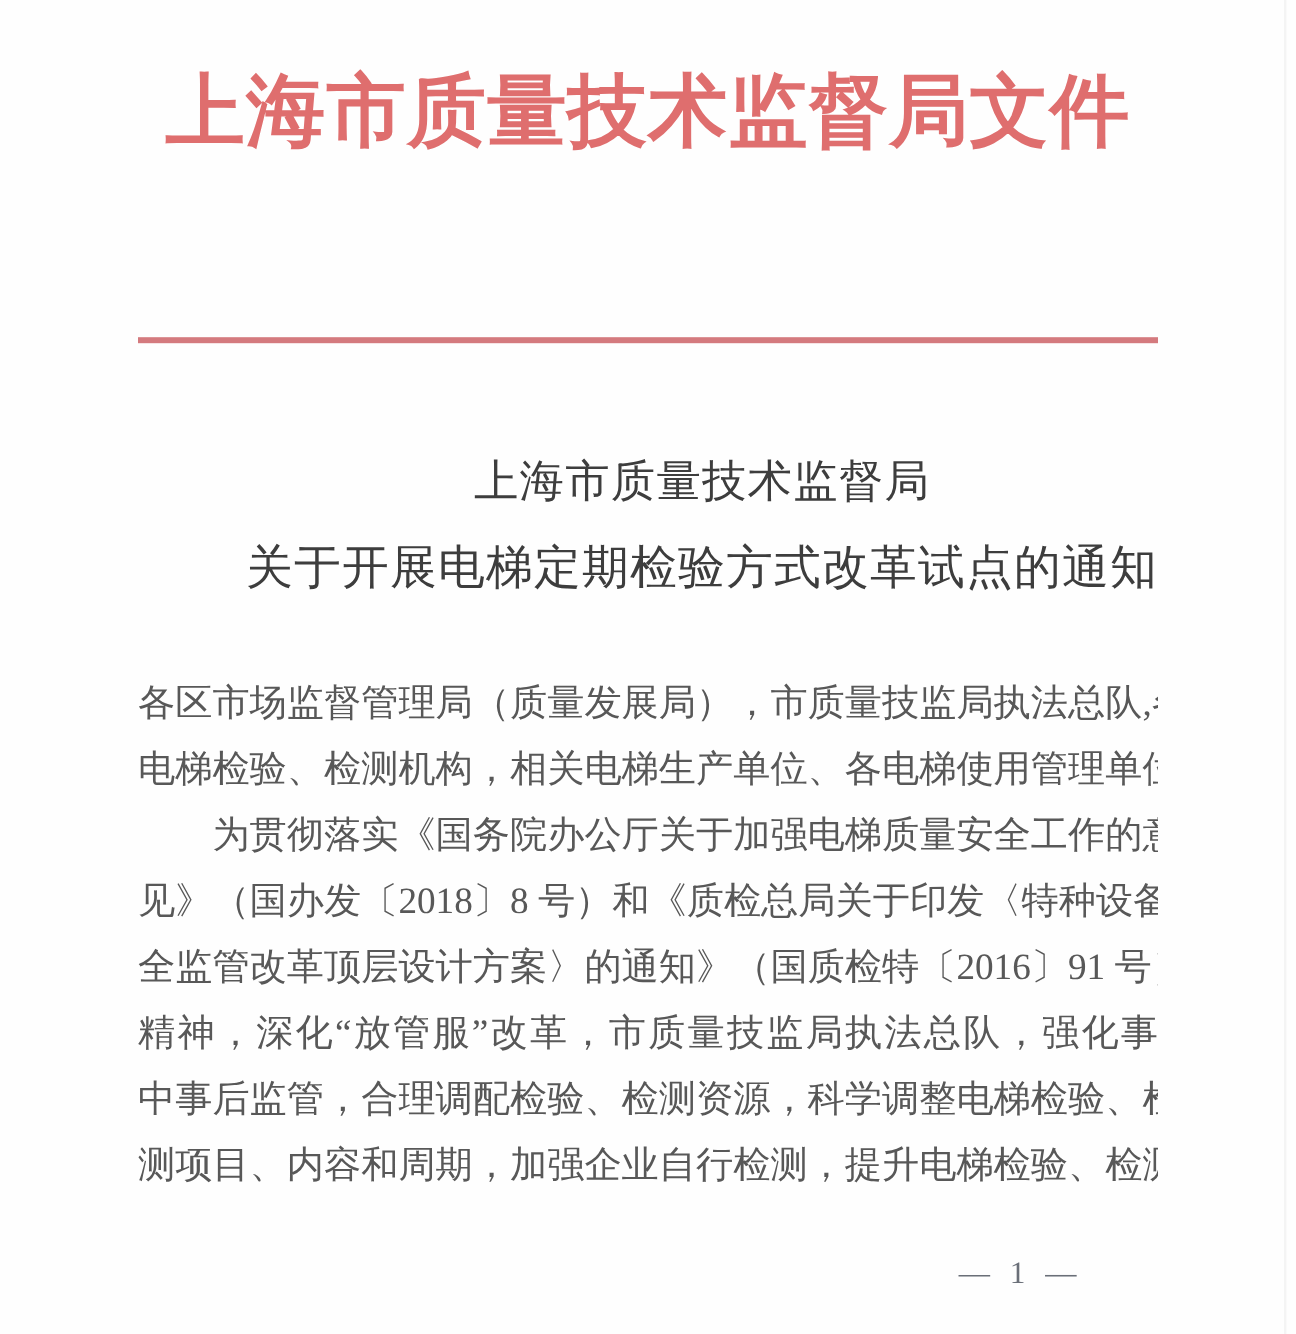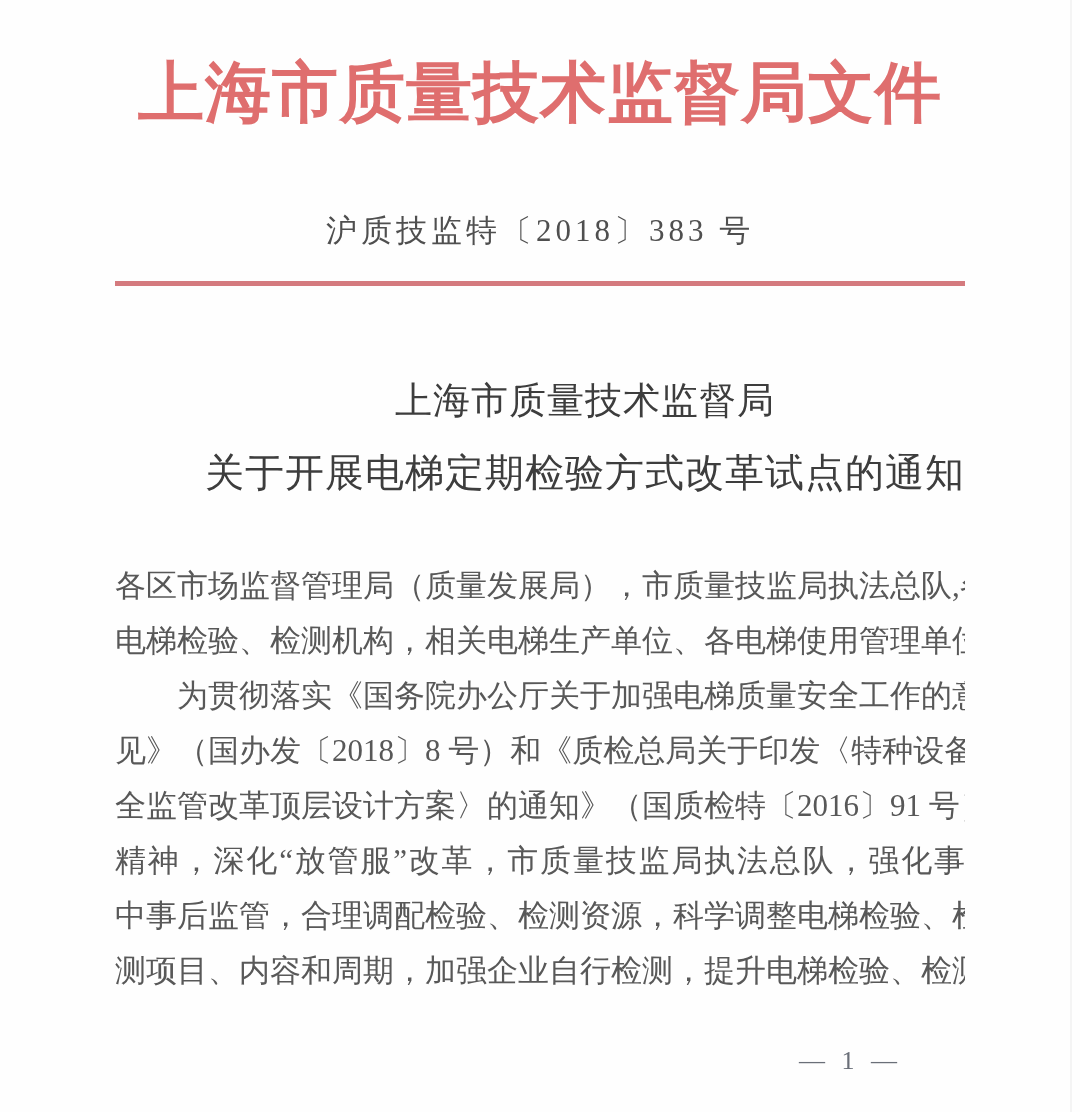--- a/index.html
+++ b/index.html
@@ -102,21 +102,20 @@
     background: #f4f4f4;
   }
 </style>
 </head>
 <body>
 
 <div class="page">
 
   <div class="red-header">上海市质量技术监督局文件</div>
 
-  <div class="doc-number">沪质技监特〔2018〕383 号</div>
 
   <div class="red-divider"></div>
 
   <div class="title-block">
     <div class="title-line-1">上海市质量技术监督局</div>
     <div class="title-line-2">关于开展电梯定期检验方式改革试点的通知</div>
   </div>
 
   <div class="body-block">
     <div class="body-line">各区市场监督管理局（质量发展局），市质量技监局执法总队,各</div>

